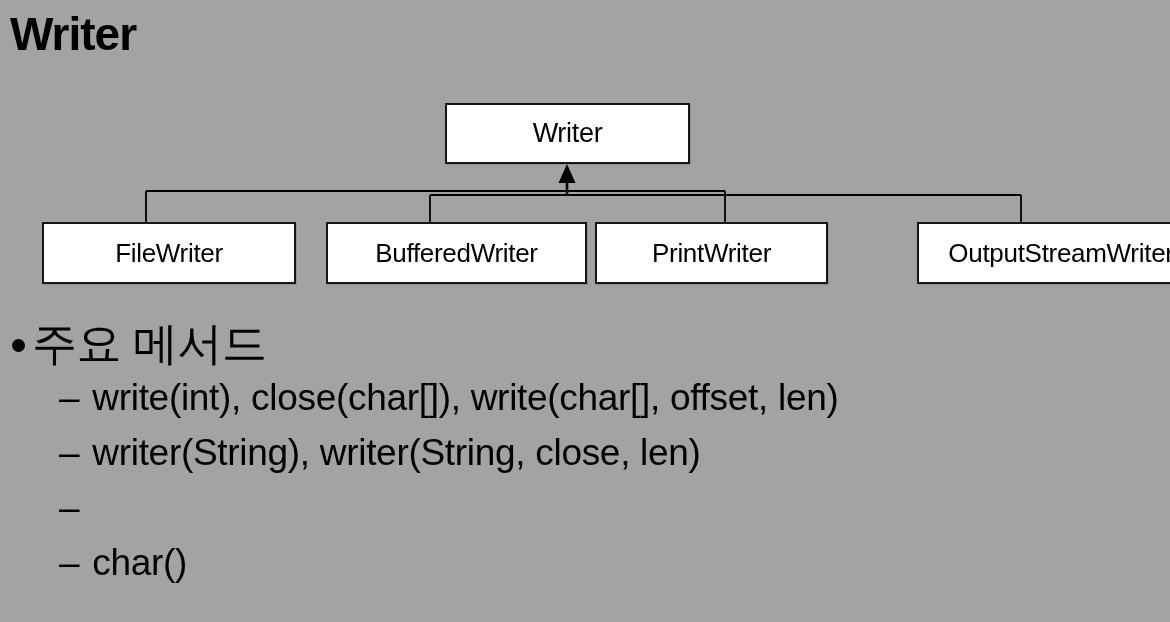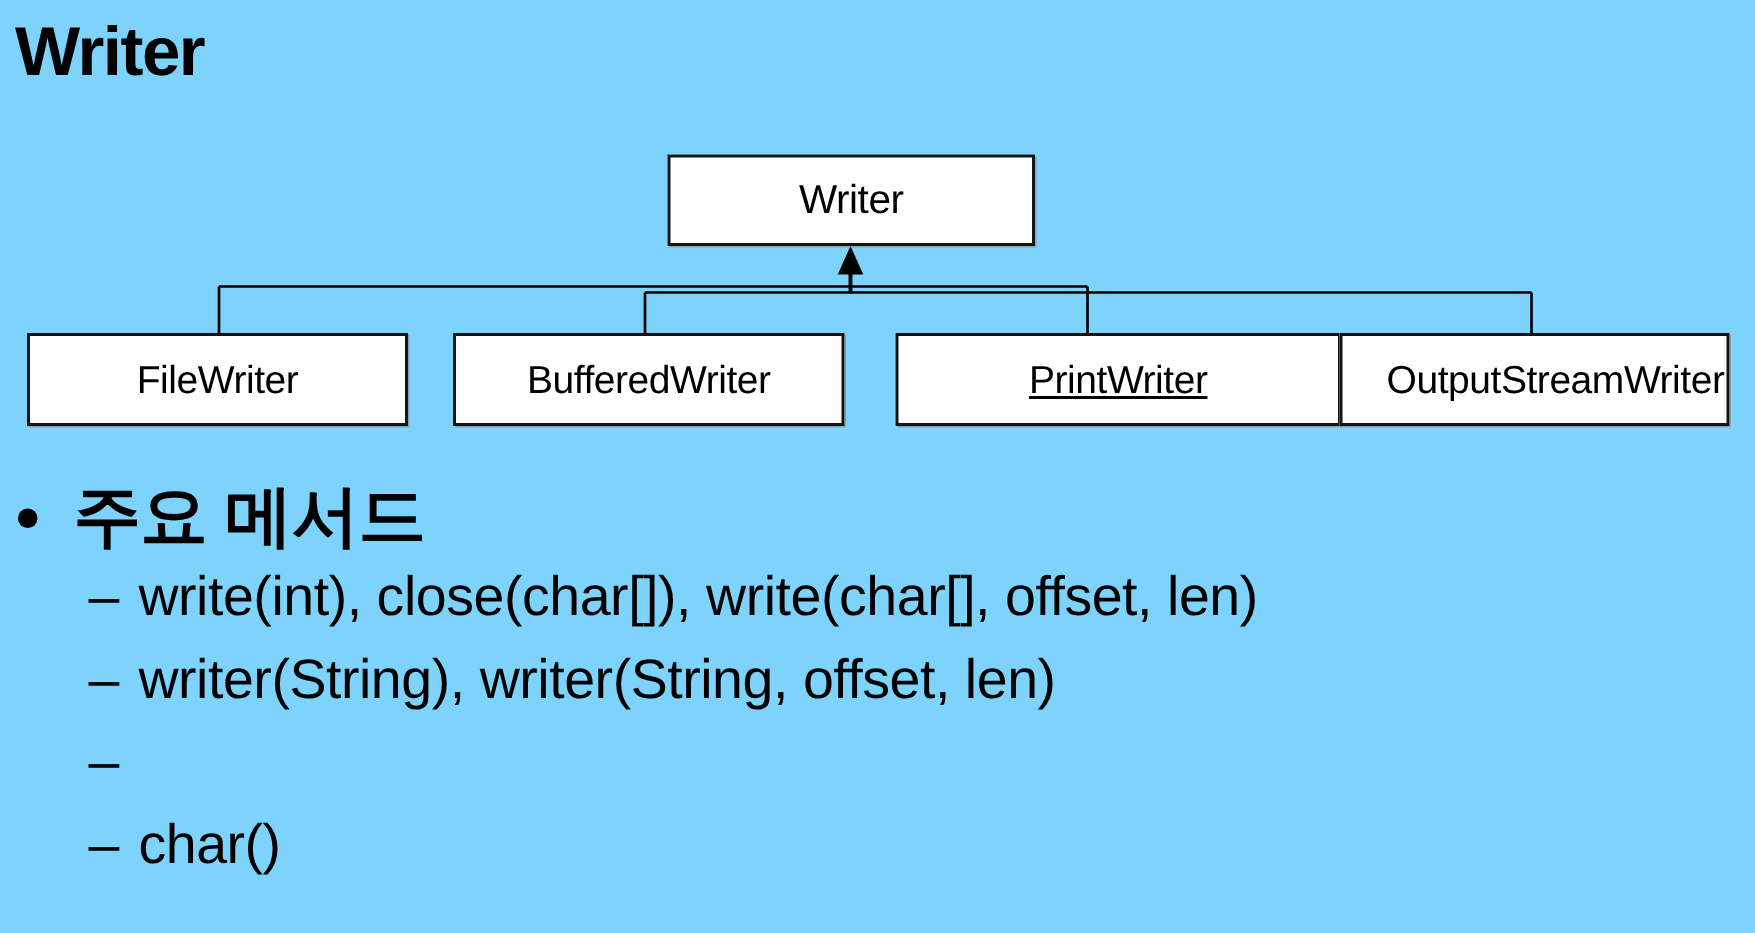--- a/index.html
+++ b/index.html
@@ -1,48 +1,48 @@
 <!DOCTYPE html>
 <html><head>
 <meta charset="utf-8">
 <style>
   html,body{margin:0;padding:0;background:#fff;}
   .slide{
     position:relative;
     width:1170px;height:622px;
-    background:#7dd3fc;
+    background:#a3a3a3;
     font-family:"Liberation Sans","DejaVu Sans",sans-serif;
     color:#000;
     overflow:hidden;
   }
   .title{
     position:absolute;left:10px;top:9px;
     font-size:46px;font-weight:700;letter-spacing:-1px;line-height:1.1;
   }
   .connector-svg{position:absolute;left:0;top:0;width:1170px;height:622px;pointer-events:none;}
   .node{
     position:absolute;
     box-sizing:border-box;
     border:2px solid #151515;
     background:#ffffff;
     display:flex;align-items:center;justify-content:center;
     letter-spacing:-0.3px;
     box-shadow:1px 1px 0 rgba(130,130,130,0.55);
     white-space:nowrap;
   }
   .node.parent{left:445px;top:103px;width:245px;height:61px;font-size:27px;}
-  .node.child{top:222px;height:62px;font-size:26px;}
+  .node.child{top:222px;height:62px;font-size:26px;margin-left:24px;}
   .node.c0{left:18px;width:254px;}
   .node.c1{left:302px;width:261px;}
-  .node.c2{left:597px;width:297px;text-decoration:underline;}
+  .node.c2{left:571px;width:233px;}
   .node.c3{left:893px;width:260px;padding-left:28px;}
   .methods-heading{
     position:absolute;left:12px;top:317px;
-    display:flex;align-items:center;gap:24px;
-    font-size:45px;font-weight:700;line-height:1.2;letter-spacing:-0.5px;
+    display:flex;align-items:center;gap:7px;
+    font-size:45px;font-weight:400;line-height:1.2;letter-spacing:-0.5px;
   }
   .bullet-dot{
     width:13px;height:13px;border-radius:50%;background:#000;flex:0 0 auto;
     margin-top:3px;
   }
   .methods-list{
     position:absolute;left:59px;top:370px;
     font-size:37px;line-height:55px;letter-spacing:-0.3px;
   }
   .method-item{display:flex;gap:13px;white-space:nowrap;}
@@ -82,21 +82,21 @@
     <span>주요 메서드</span>
   </div>
 
   <div class="methods-list">
     <div class="method-item">
       <span class="dash">–</span>
       <span>write(int), close(char[]), write(char[], offset, len)</span>
     </div>
     <div class="method-item">
       <span class="dash">–</span>
-      <span>writer(String), writer(String, offset, len)</span>
+      <span>writer(String), writer(String, close, len)</span>
     </div>
     <div class="method-item">
       <span class="dash">–</span>
     </div>
     <div class="method-item">
       <span class="dash">–</span>
       <span>char()</span>
     </div>
   </div>
 

